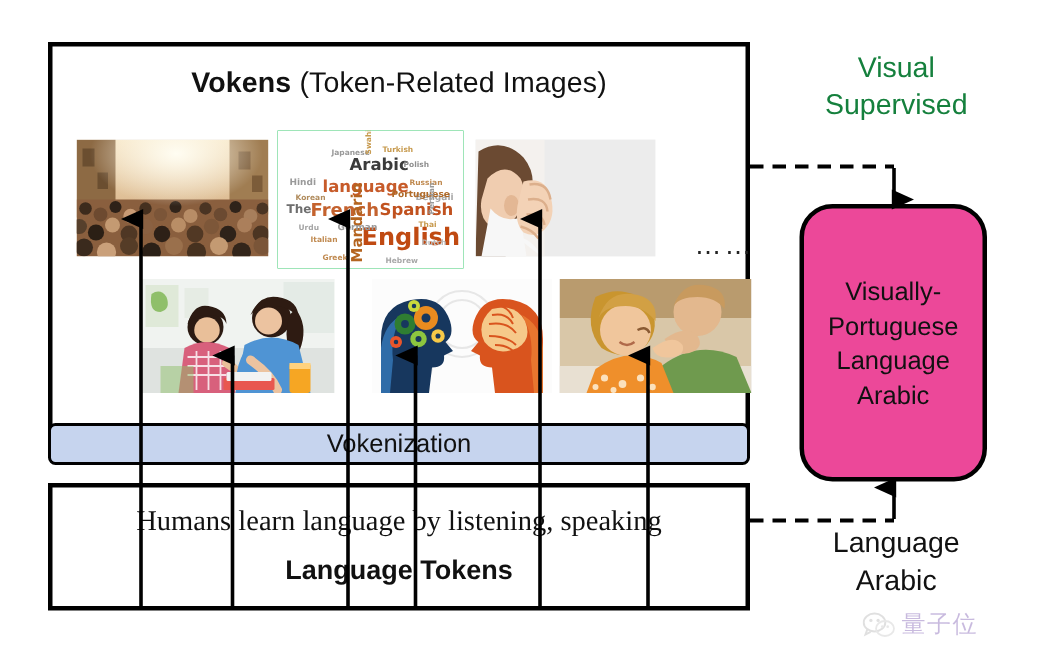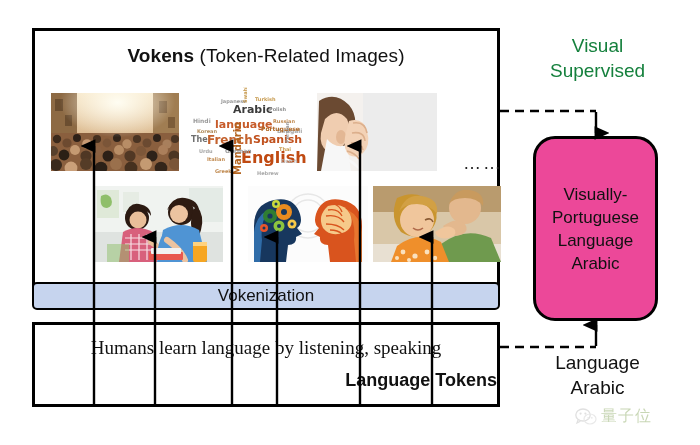--- a/index.html
+++ b/index.html
@@ -54,21 +54,21 @@
     left:32px;top:322px;width:468px;height:85px;
     border:3px solid #000;background:#fff;
   }
   .sentence{
     position:absolute;left:0;top:12px;width:100%;
     text-align:center;font-family:"Liberation Serif", serif;
     font-size:19px;color:#111;white-space:nowrap;
   }
   .tokens-label{
     position:absolute;left:0;top:45px;width:100%;
-    text-align:right;font-size:18px;font-weight:bold;color:#111;
+    text-align:center;font-size:18px;font-weight:bold;color:#111;
   }
 
   
   .model-box{
     left:533px;top:136px;width:125px;height:185px;
     border:3px solid #000;border-radius:22px;
     background:#ec4899;
     display:flex;align-items:center;justify-content:center;
   }
   .model-text{
@@ -88,21 +88,21 @@
   
   #lines{position:absolute;left:0;top:0;width:700px;height:445px;pointer-events:none;}
 
   
   .watermark{
     position:absolute;left:575px;top:406px;
     display:flex;align-items:center;gap:4px;
     opacity:.30;
   }
   .watermark .wm-text{
-    font-size:16px;color:#4d7c0f;letter-spacing:1px;
+    font-size:16px;color:#4c1d95;letter-spacing:1px;
     font-family:Liberation Sans, sans-serif;
   }
 </style>
 </head>
 <body>
 
 <div id="stage">
 
   <div class="box vokens-box">
 

